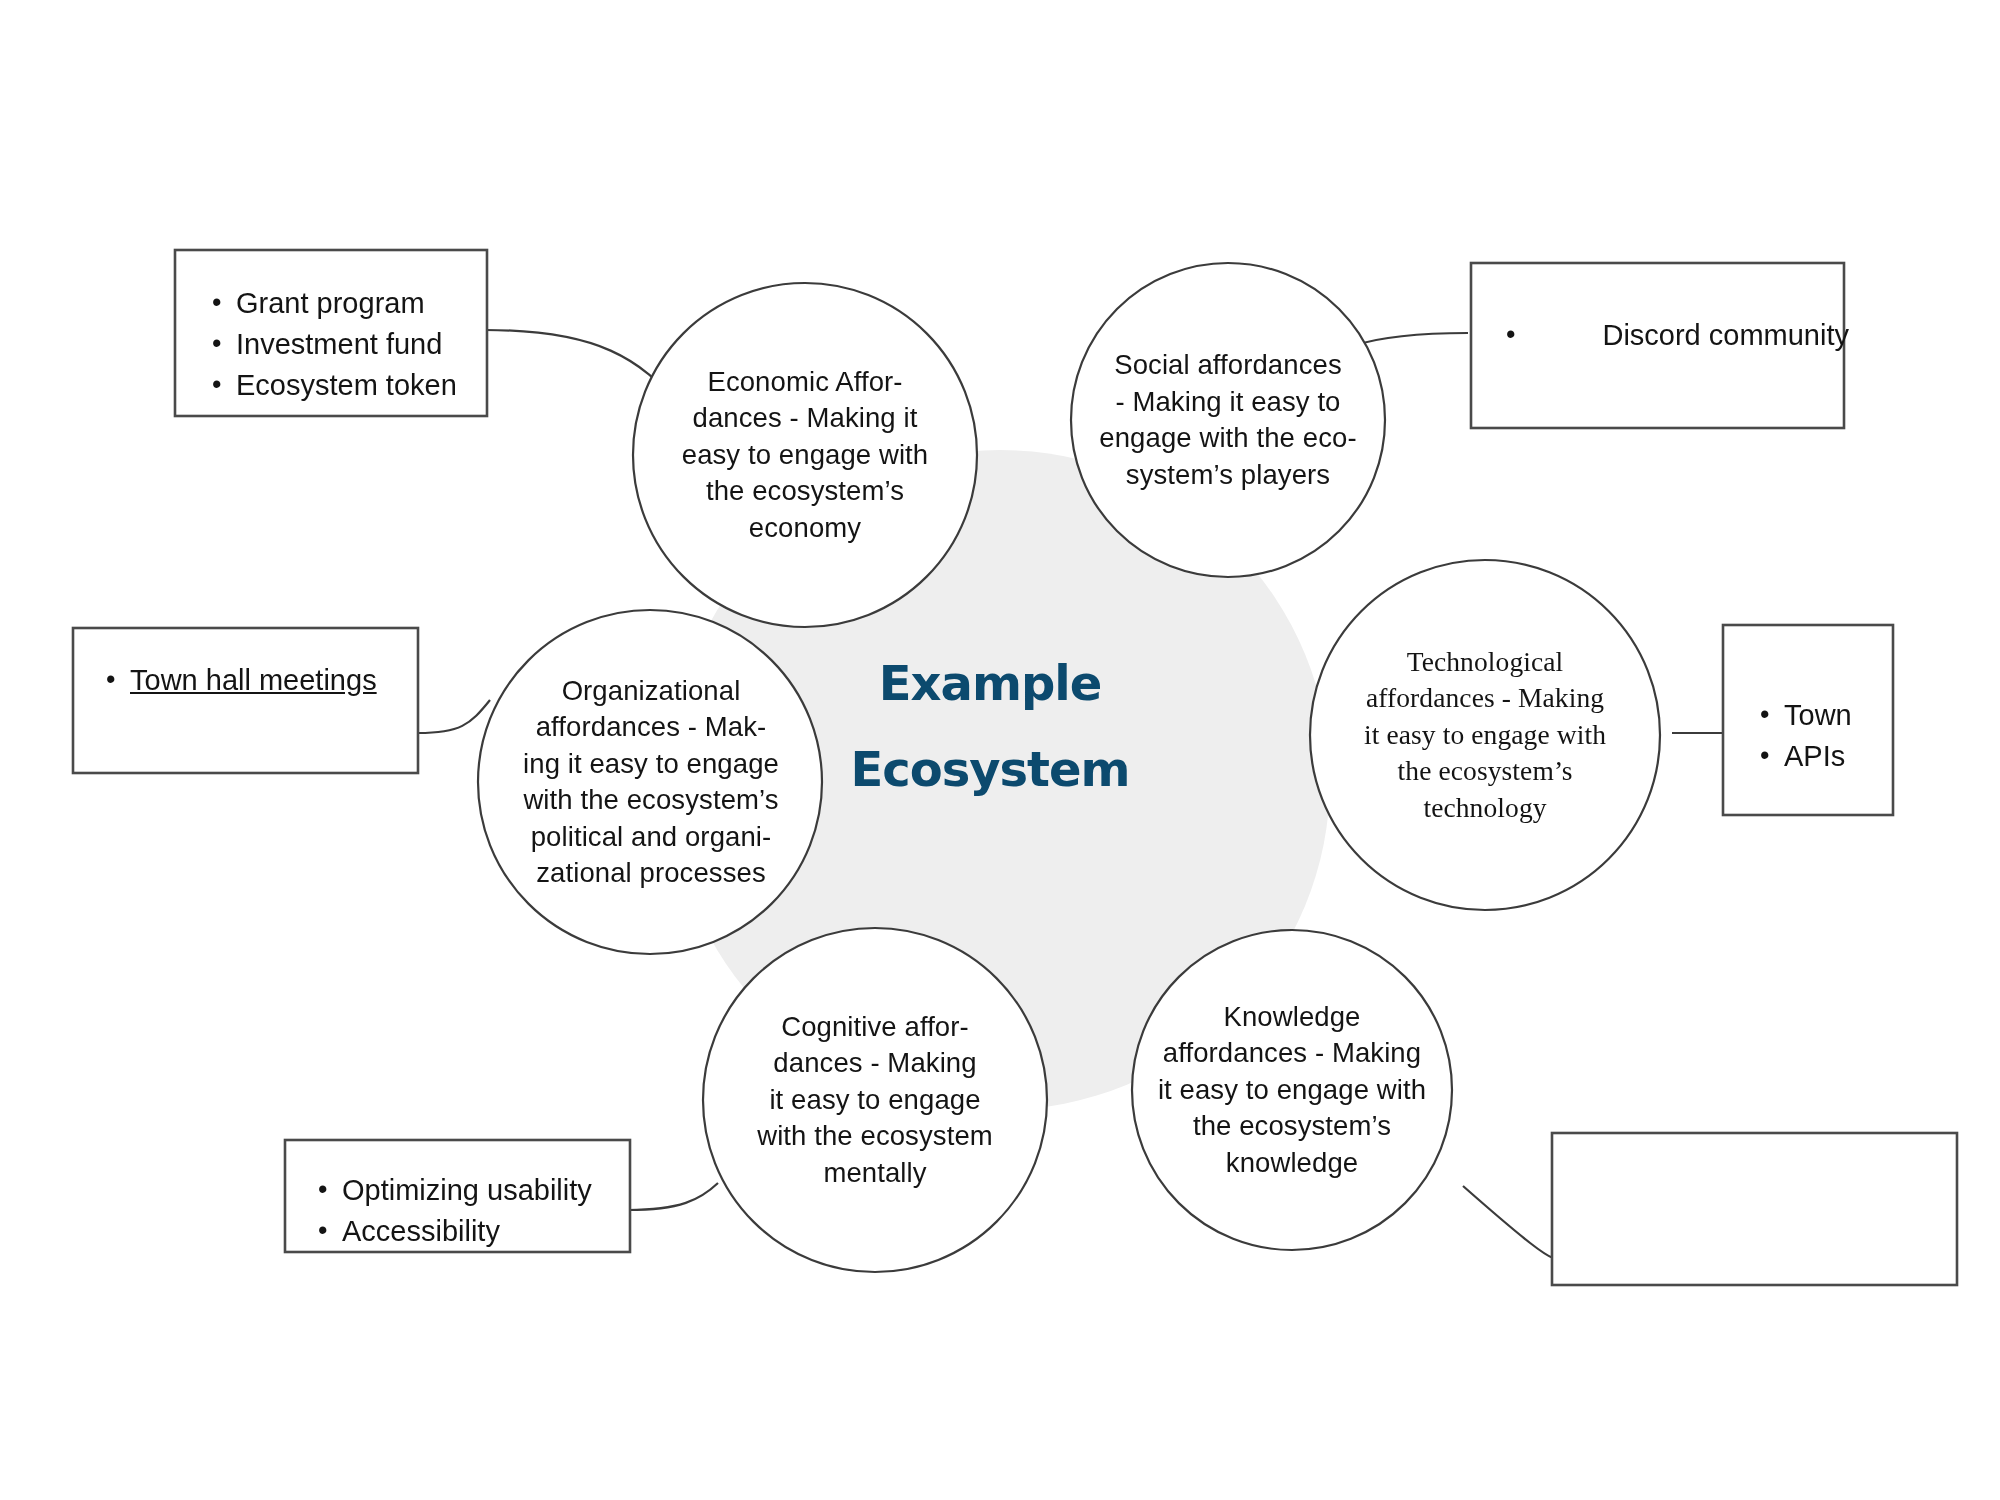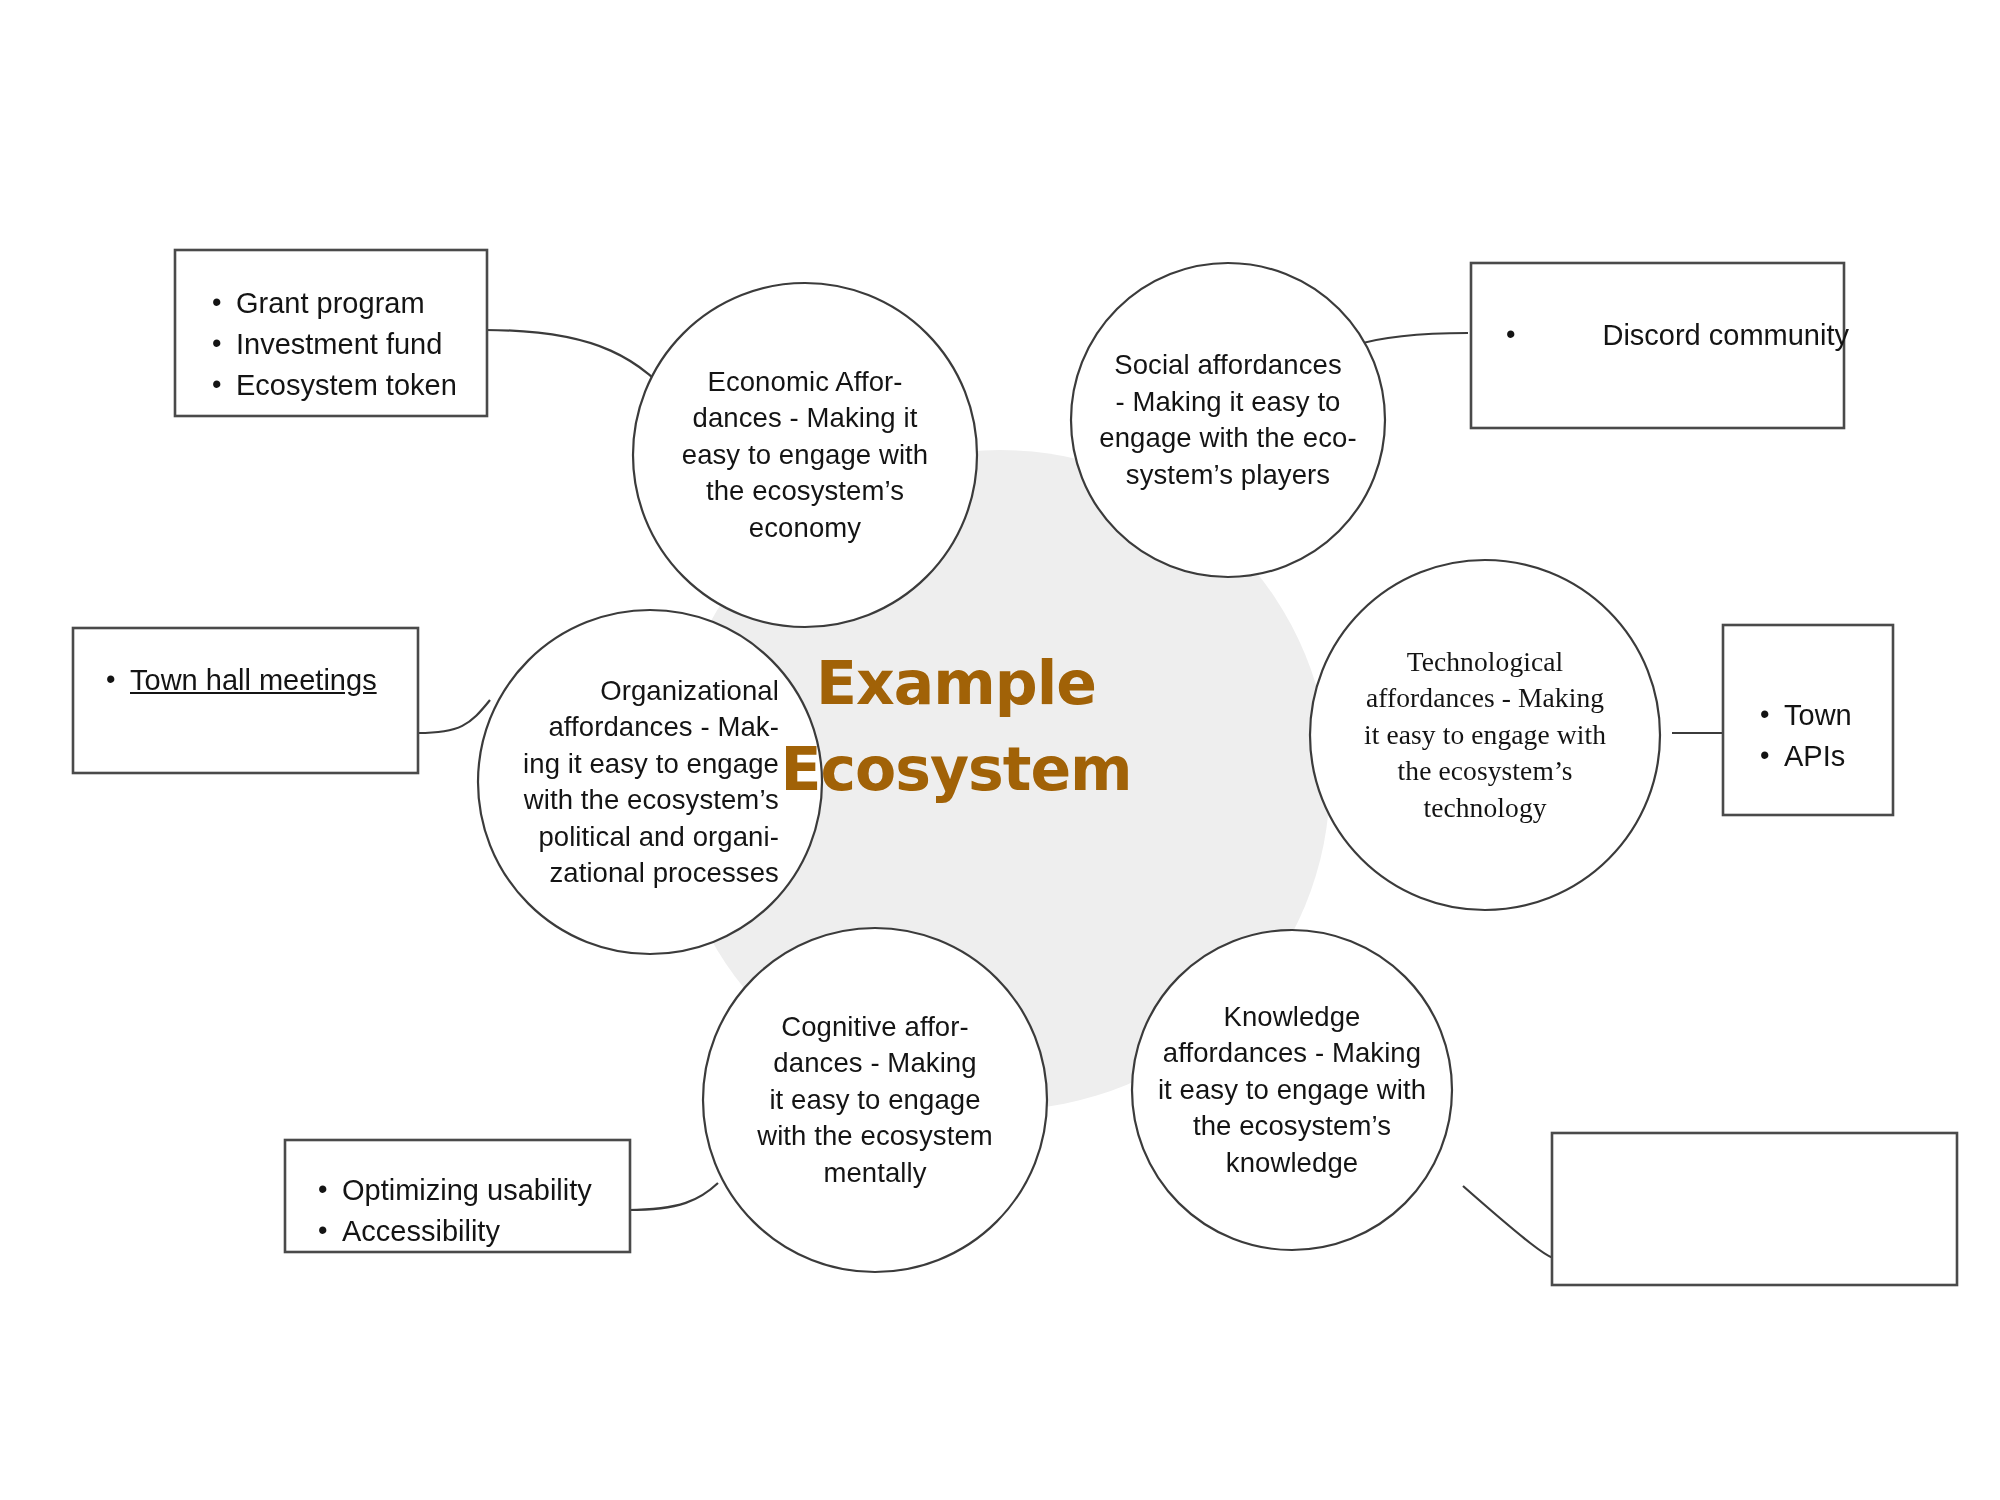--- a/index.html
+++ b/index.html
@@ -43,28 +43,28 @@
     margin:0 0 3px 0;
   }
   .b-list li:before{
     content:"\2022";
     position:absolute;left:2px;top:-1px;
     font-size:27px;
     line-height:38px;
   }
   #center-title{
     position:absolute;
-    left:656px;top:640px;width:600px;
+    left:690px;top:640px;width:600px;
     text-align:center;
     font-family:"DejaVu Sans","Liberation Sans",sans-serif;
     font-weight:bold;
-    font-size:60px;
+    font-size:48px;
     line-height:86px;
     letter-spacing:-1px;
-    color:#a16207;
+    color:#0c4a6e;
     white-space:pre-line;
   }
 </style>
 </head>
 <body>
 
 <div id="stage">
 
   <svg class="layer" viewBox="0 0 2000 1500">
 
@@ -114,21 +114,21 @@
 it easy to engage with
 the ecosystem’s
 knowledge</div>
 
   <div class="c-text" style="left:715px;top:990px;width:320px;height:220px;">Cognitive affor-
 dances - Making
 it easy to engage
 with the ecosystem
 mentally</div>
 
-  <div class="c-text" style="left:492px;top:672px;width:318px;height:220px;text-align:right;">Organizational
+  <div class="c-text" style="left:492px;top:672px;width:318px;height:220px;">Organizational
 affordances - Mak-
 ing it easy to engage
 with the ecosystem’s
 political and organi-
 zational processes</div>
 
   <div id="center-title">Example
 Ecosystem</div>
 
   <ul class="b-list" style="left:204px;top:278px;width:280px;">

